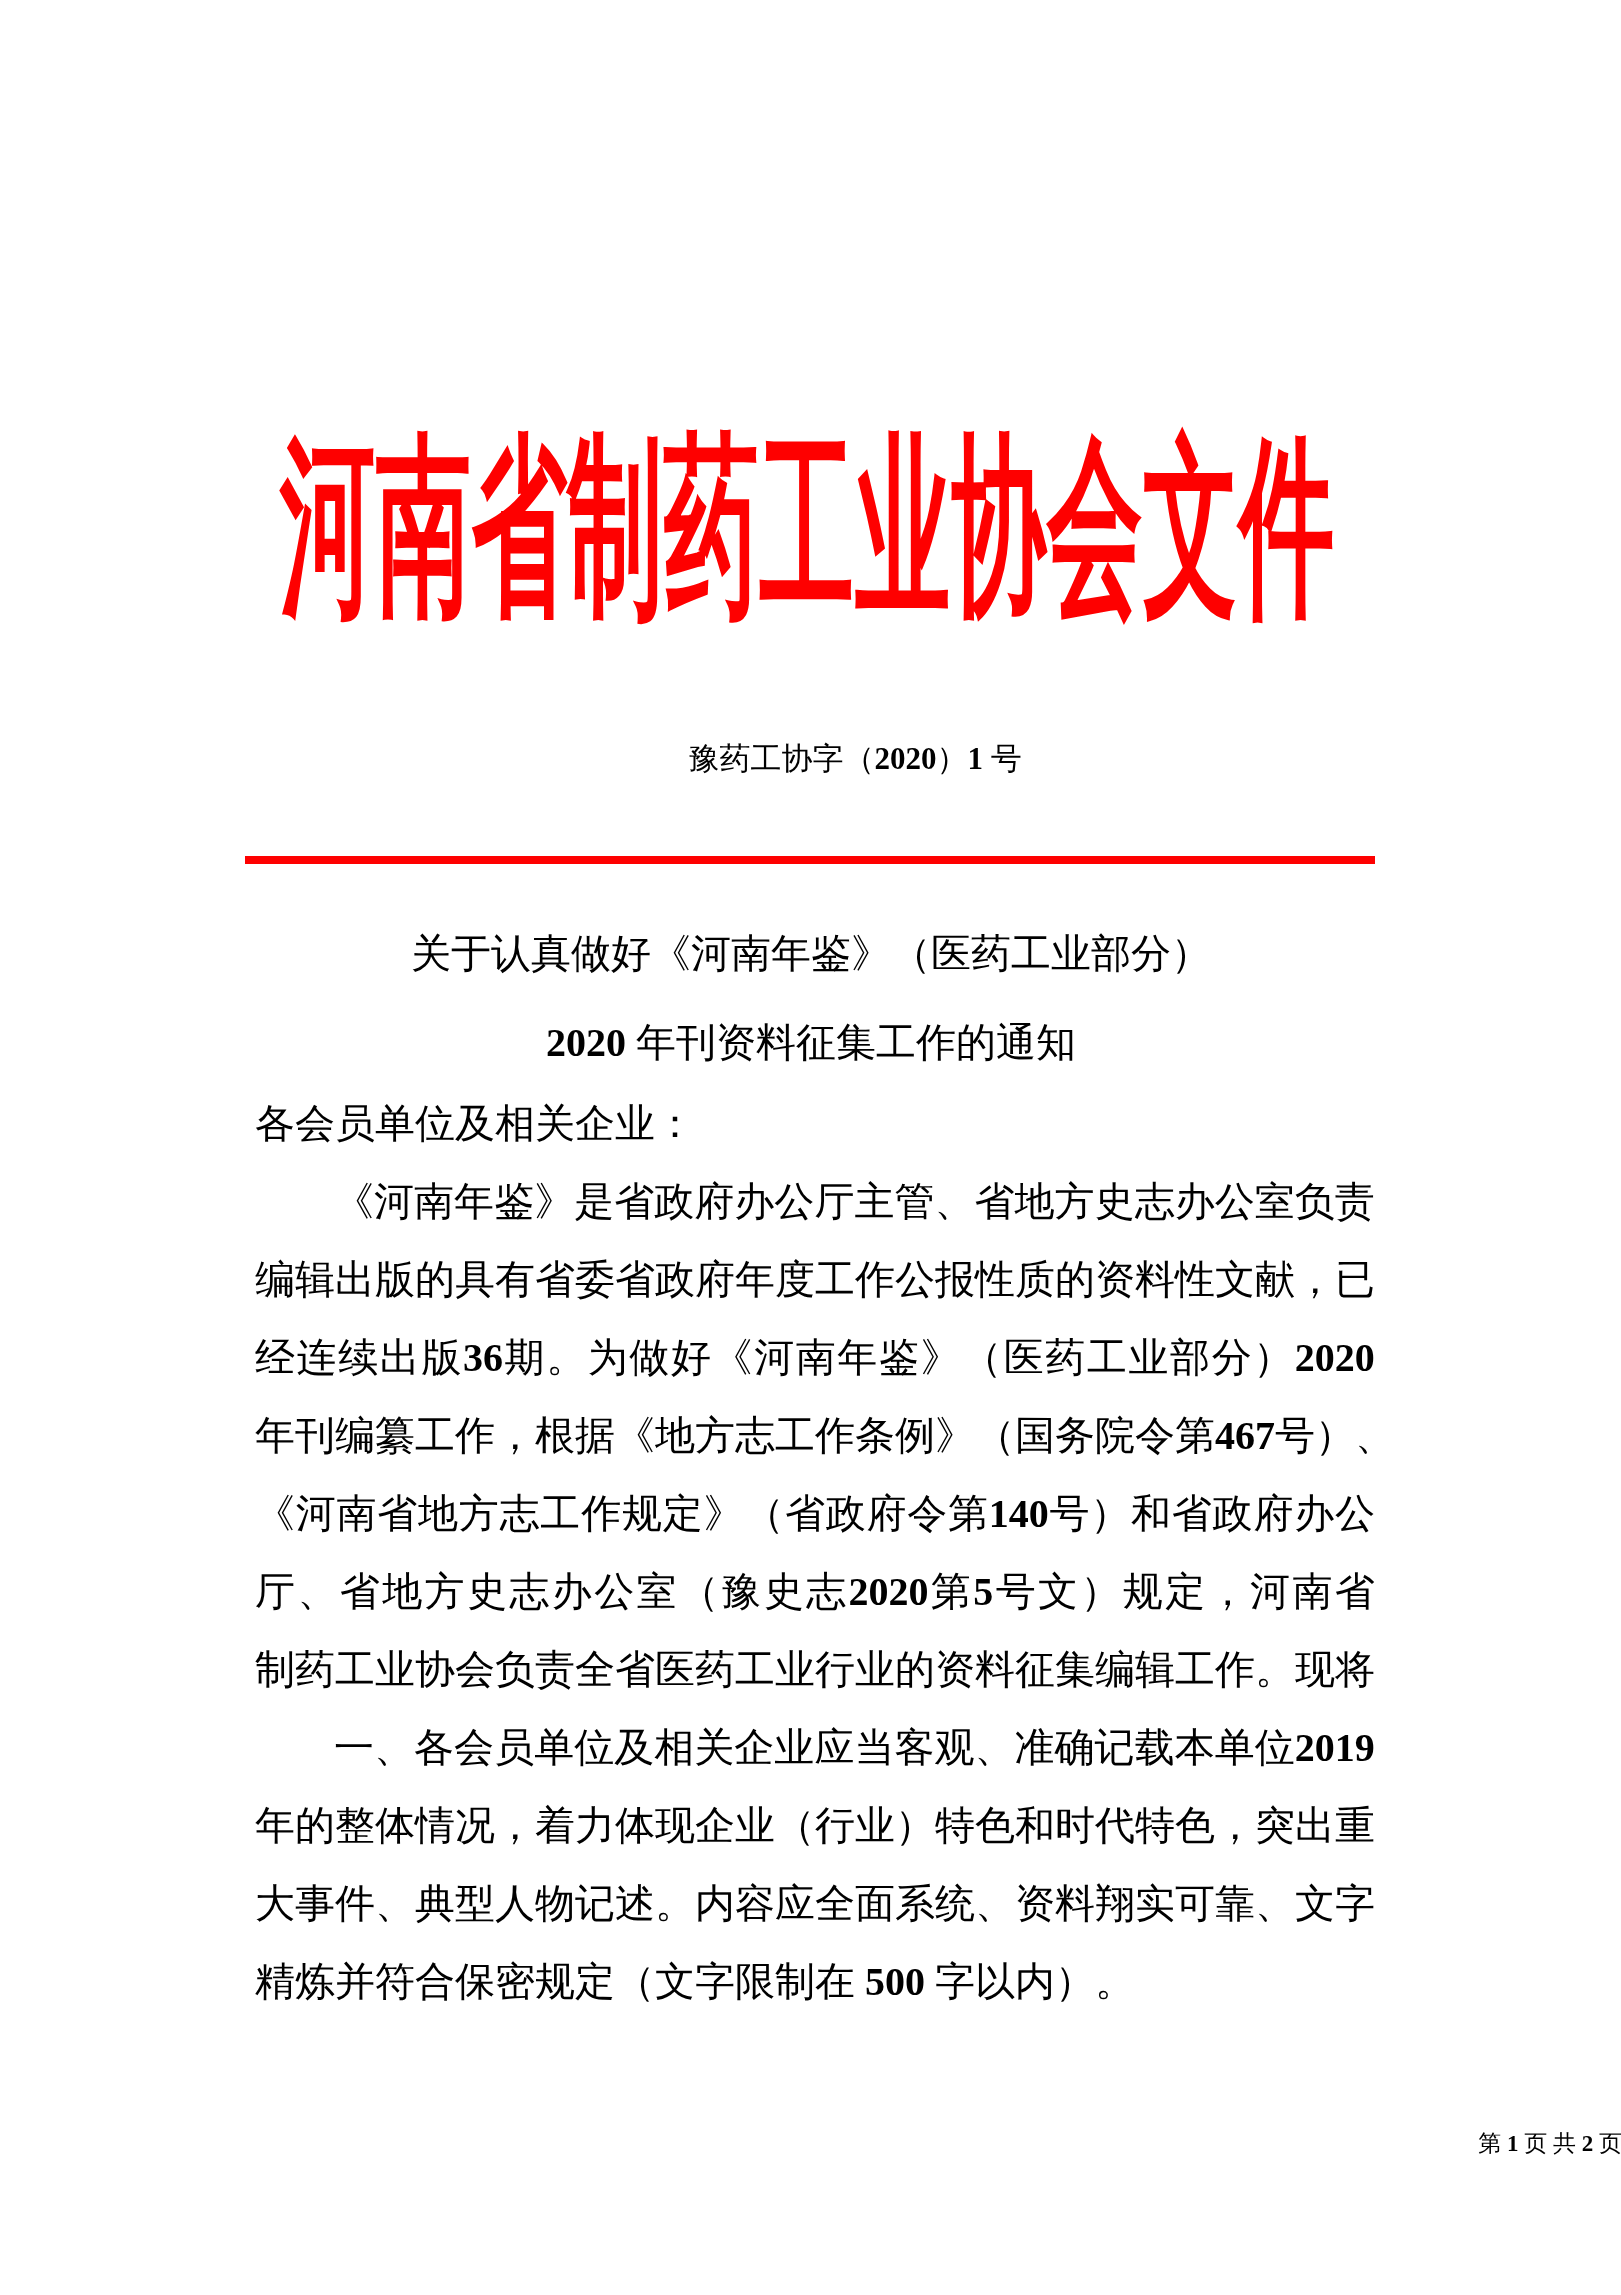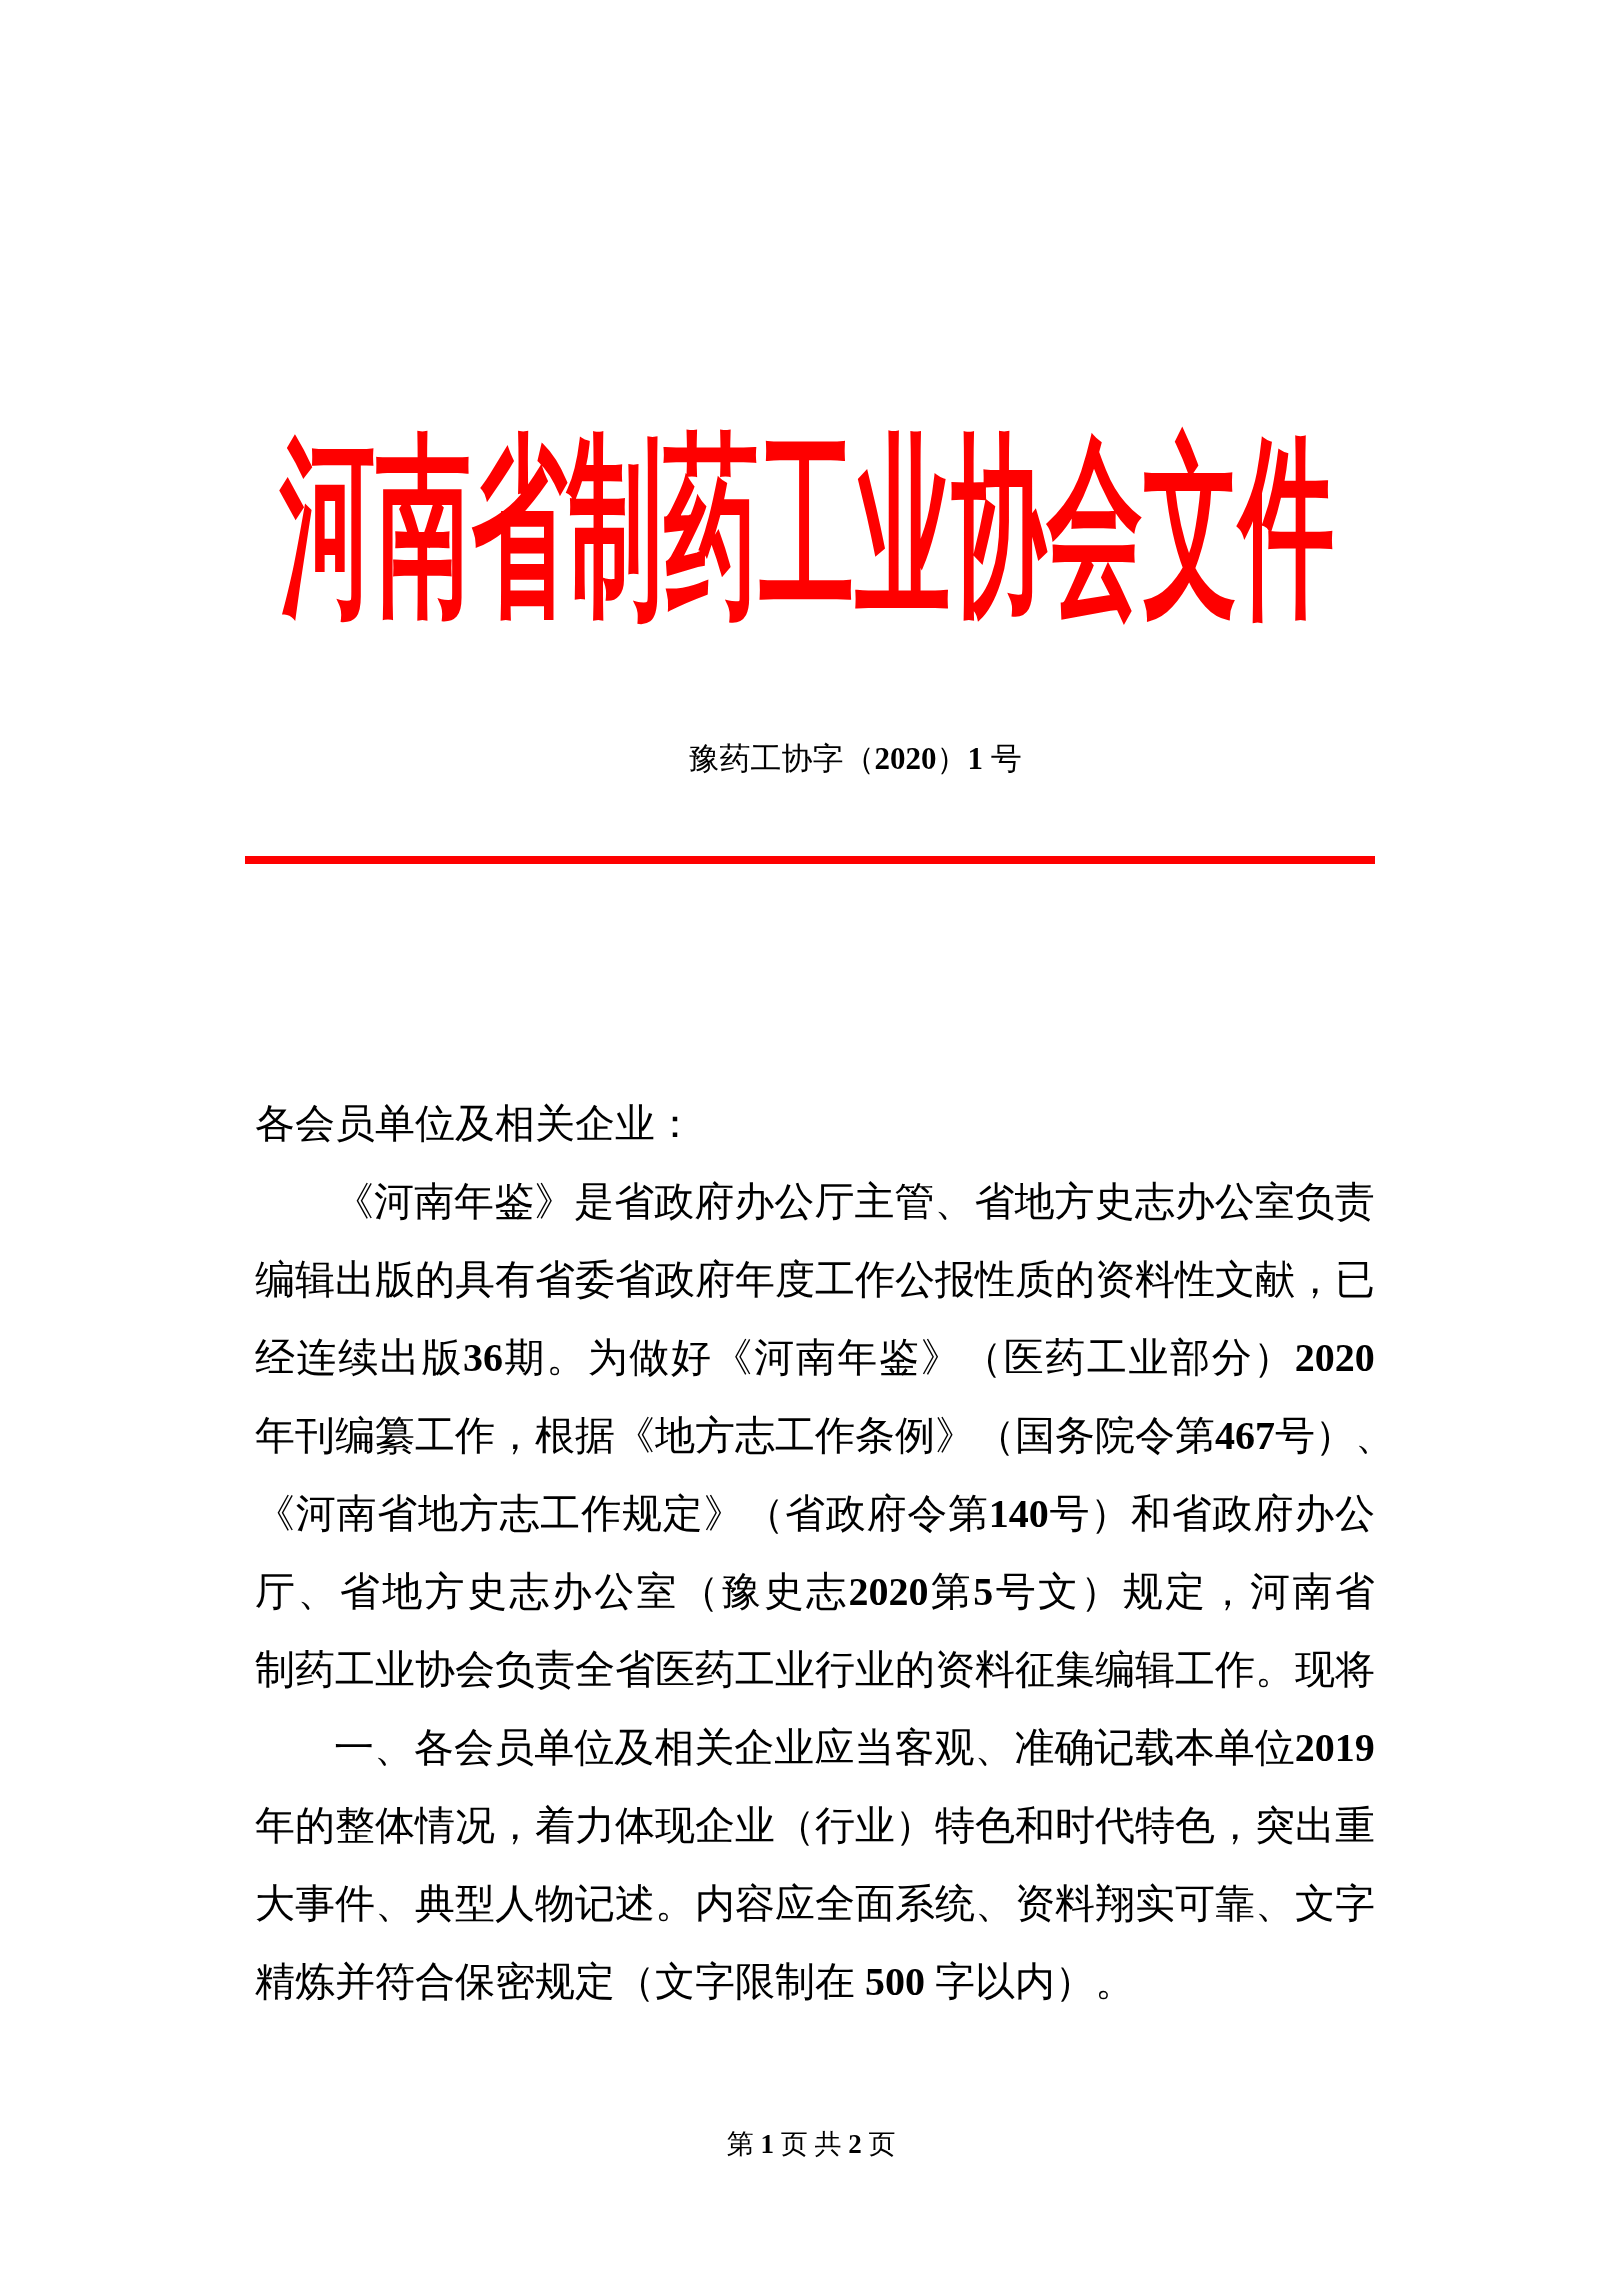--- a/index.html
+++ b/index.html
@@ -93,22 +93,22 @@
   .tok { display: block; white-space: pre; }
   .num { font-weight: bold; }
   
   .footer {
     position: absolute;
     left: 0;
     top: 2120px;
     width: 100%;
     height: 48px;
     line-height: 48px;
-    text-align: center;
-    font-size: 27px;
+    text-align: right;
+    font-size: 23px;
   }
 </style>
 </head>
 <body>
 
 <div class="page" style="background: rgb(255, 255, 255); color: rgb(0, 0, 0);">
 
   <div class="banner">
     <div class="banner-inner" style="color: rgb(254, 0, 0);">
         <span class="ch">河</span>
@@ -122,20 +122,24 @@
         <span class="ch">会</span>
         <span class="ch">文</span>
         <span class="ch">件</span>
       </div>
   </div>
 
   <div class="doc-number">豫药工协字（<span class="num">2020</span>）<span class="num">1</span> 号</div>
 
   <div class="red-rule" style="background: rgb(254, 0, 0);"></div>
 
+  <div class="title-block">
+    <div class="title-line">关于认真做好《河南年鉴》（医药工业部分）</div>
+    <div class="title-line"><span class="num">2020</span> 年刊资料征集工作的通知</div>
+  </div>
 
   <div class="doc-body" id="doc-body">
       <div class="body-line plain">各会员单位及相关企业：</div>
       <div class="body-line justify indent"><span class="tok">《</span><span class="tok">河</span><span class="tok">南</span><span class="tok">年</span><span class="tok">鉴</span><span class="tok">》</span><span class="tok">是</span><span class="tok">省</span><span class="tok">政</span><span class="tok">府</span><span class="tok">办</span><span class="tok">公</span><span class="tok">厅</span><span class="tok">主</span><span class="tok">管</span><span class="tok">、</span><span class="tok">省</span><span class="tok">地</span><span class="tok">方</span><span class="tok">史</span><span class="tok">志</span><span class="tok">办</span><span class="tok">公</span><span class="tok">室</span><span class="tok">负</span><span class="tok">责</span></div>
       <div class="body-line justify"><span class="tok">编</span><span class="tok">辑</span><span class="tok">出</span><span class="tok">版</span><span class="tok">的</span><span class="tok">具</span><span class="tok">有</span><span class="tok">省</span><span class="tok">委</span><span class="tok">省</span><span class="tok">政</span><span class="tok">府</span><span class="tok">年</span><span class="tok">度</span><span class="tok">工</span><span class="tok">作</span><span class="tok">公</span><span class="tok">报</span><span class="tok">性</span><span class="tok">质</span><span class="tok">的</span><span class="tok">资</span><span class="tok">料</span><span class="tok">性</span><span class="tok">文</span><span class="tok">献</span><span class="tok">，</span><span class="tok">已</span></div>
       <div class="body-line justify"><span class="tok">经</span><span class="tok">连</span><span class="tok">续</span><span class="tok">出</span><span class="tok">版</span><span class="tok num">36</span><span class="tok">期</span><span class="tok">。</span><span class="tok">为</span><span class="tok">做</span><span class="tok">好</span><span class="tok">《</span><span class="tok">河</span><span class="tok">南</span><span class="tok">年</span><span class="tok">鉴</span><span class="tok">》</span><span class="tok">（</span><span class="tok">医</span><span class="tok">药</span><span class="tok">工</span><span class="tok">业</span><span class="tok">部</span><span class="tok">分</span><span class="tok">）</span><span class="tok num">2020</span></div>
       <div class="body-line justify"><span class="tok">年</span><span class="tok">刊</span><span class="tok">编</span><span class="tok">纂</span><span class="tok">工</span><span class="tok">作</span><span class="tok">，</span><span class="tok">根</span><span class="tok">据</span><span class="tok">《</span><span class="tok">地</span><span class="tok">方</span><span class="tok">志</span><span class="tok">工</span><span class="tok">作</span><span class="tok">条</span><span class="tok">例</span><span class="tok">》</span><span class="tok">（</span><span class="tok">国</span><span class="tok">务</span><span class="tok">院</span><span class="tok">令</span><span class="tok">第</span><span class="tok num">467</span><span class="tok">号</span><span class="tok">）</span><span class="tok">、</span></div>
       <div class="body-line justify"><span class="tok">《</span><span class="tok">河</span><span class="tok">南</span><span class="tok">省</span><span class="tok">地</span><span class="tok">方</span><span class="tok">志</span><span class="tok">工</span><span class="tok">作</span><span class="tok">规</span><span class="tok">定</span><span class="tok">》</span><span class="tok">（</span><span class="tok">省</span><span class="tok">政</span><span class="tok">府</span><span class="tok">令</span><span class="tok">第</span><span class="tok num">140</span><span class="tok">号</span><span class="tok">）</span><span class="tok">和</span><span class="tok">省</span><span class="tok">政</span><span class="tok">府</span><span class="tok">办</span><span class="tok">公</span></div>
       <div class="body-line justify"><span class="tok">厅</span><span class="tok">、</span><span class="tok">省</span><span class="tok">地</span><span class="tok">方</span><span class="tok">史</span><span class="tok">志</span><span class="tok">办</span><span class="tok">公</span><span class="tok">室</span><span class="tok">（</span><span class="tok">豫</span><span class="tok">史</span><span class="tok">志</span><span class="tok num">2020</span><span class="tok">第</span><span class="tok num">5</span><span class="tok">号</span><span class="tok">文</span><span class="tok">）</span><span class="tok">规</span><span class="tok">定</span><span class="tok">，</span><span class="tok">河</span><span class="tok">南</span><span class="tok">省</span></div>
       <div class="body-line justify"><span class="tok">制</span><span class="tok">药</span><span class="tok">工</span><span class="tok">业</span><span class="tok">协</span><span class="tok">会</span><span class="tok">负</span><span class="tok">责</span><span class="tok">全</span><span class="tok">省</span><span class="tok">医</span><span class="tok">药</span><span class="tok">工</span><span class="tok">业</span><span class="tok">行</span><span class="tok">业</span><span class="tok">的</span><span class="tok">资</span><span class="tok">料</span><span class="tok">征</span><span class="tok">集</span><span class="tok">编</span><span class="tok">辑</span><span class="tok">工</span><span class="tok">作</span><span class="tok">。</span><span class="tok">现</span><span class="tok">将</span></div>

